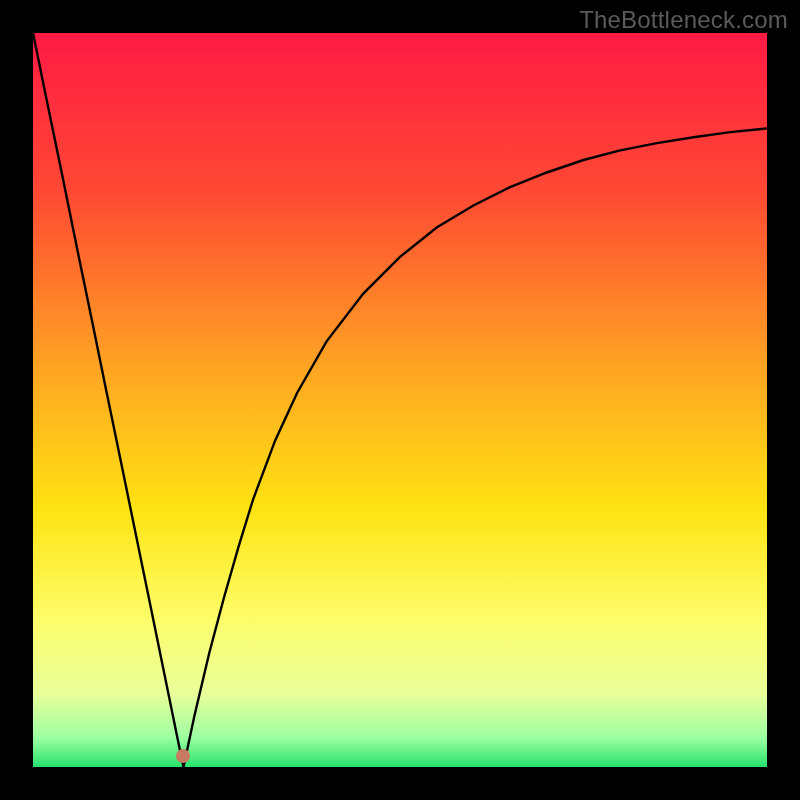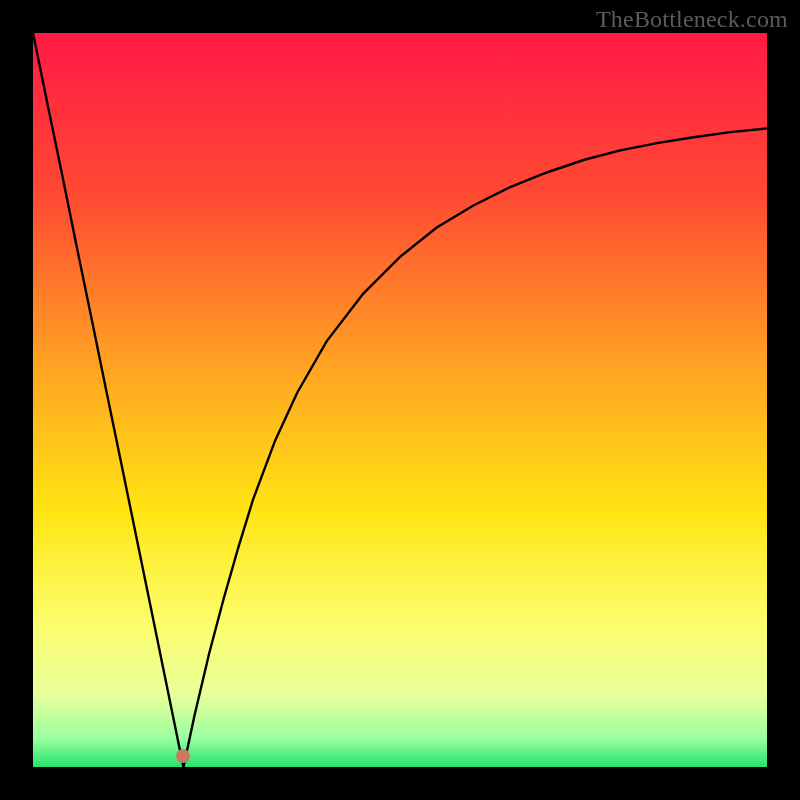--- a/index.html
+++ b/index.html
@@ -9,21 +9,20 @@
     height: 800px;
     overflow: hidden;
     background: #000;
     font-family: Arial, Helvetica, sans-serif;
   }
   .frame {
     position: relative;
     width: 800px;
     height: 800px;
     background: #000;
-    font-family: Liberation Serif, serif;
   }
   .plot {
     position: absolute;
     left: 33px;
     top: 33px;
     width: 734px;
     height: 734px;
     
   }
   .watermark {

